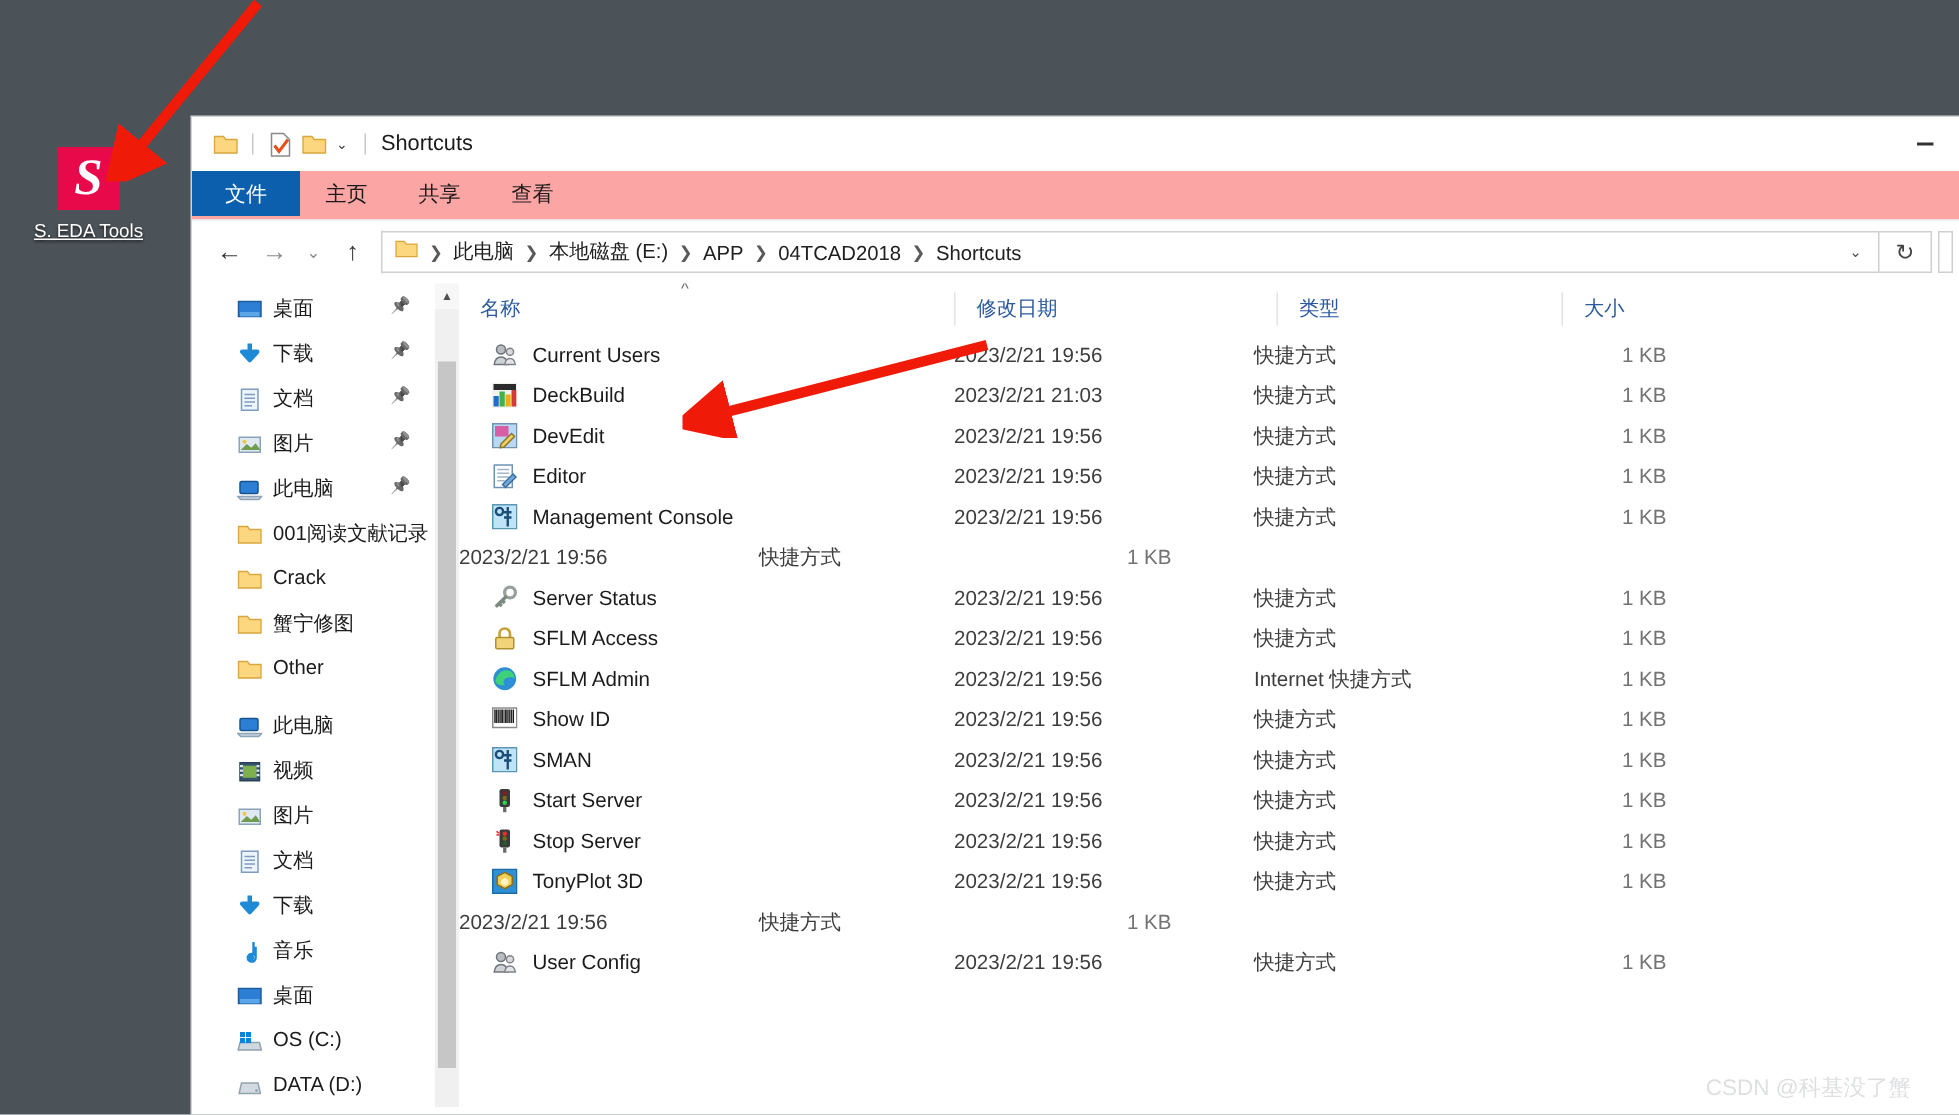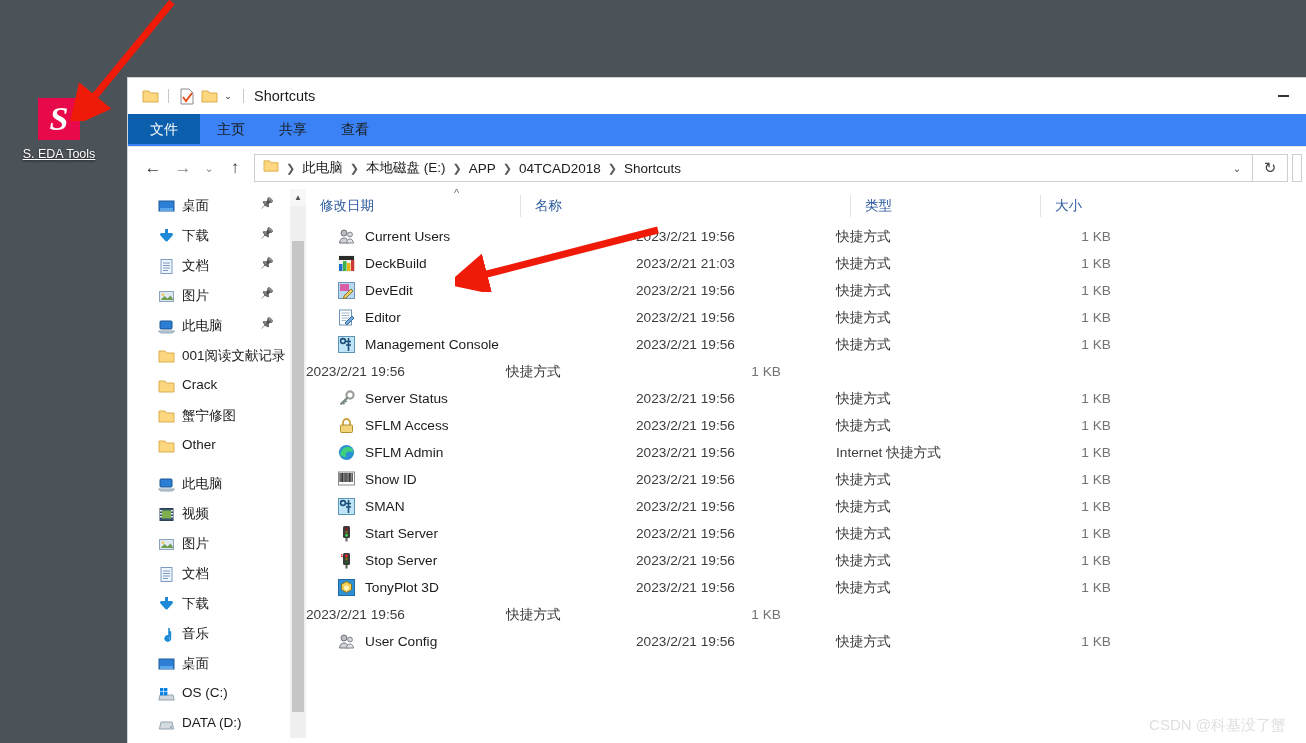--- a/index.html
+++ b/index.html
@@ -39,21 +39,21 @@
   .qat{display:flex;align-items:center;gap:0px;padding-left:11px;height:100%;}
   .qat .ic{width:22px;height:22px;display:flex;align-items:center;justify-content:center;}
   .qat .sep{width:1px;height:14px;background:#c8c8c8;margin:0 7px;}
   .qat .caret{font-size:9px;color:#333;width:16px;text-align:center;}
   .title-text{font-size:14.5px;color:#1b1b1b;margin-left:3px;}
   .win-btns{position:absolute;right:0;top:0;height:36px;display:flex;}
   .win-btns .b{width:46px;height:36px;display:flex;align-items:center;justify-content:center;}
   .win-btns .b .bar{width:11px;height:1.5px;background:#333;}
 
   
-  .ribbon{height:32px;display:flex;align-items:flex-start;border-bottom:1px solid #e4e4e4;background:#3b82f6;}
+  .ribbon{height:32px;display:flex;align-items:flex-start;border-bottom:1px solid #e4e4e4;background:#fca5a5;}
   .rtab{height:30px;line-height:30px;padding:0 17px;font-size:14px;color:#1b1b1b;}
   .rtab.file{background:#0b5fac;color:#fff;padding:0 22px;}
 
   
   .addrrow{height:42px;display:flex;align-items:center;padding:0 4px 0 10px;background:#fff;}
   .navbtn{width:30px;height:30px;display:flex;align-items:center;justify-content:center;
           color:#8a8a8a;font-size:17px;}
   .navbtn.on{color:#3a3a3a;}
   .addrbox{flex:1;height:26px;border:1px solid #cfcfcf;display:flex;align-items:center;
            padding:0 4px 0 8px;background:#fff;margin-left:4px;}
@@ -76,31 +76,31 @@
   .navitem .pin{position:absolute;right:32px;color:#8f8f8f;font-size:12px;transform:rotate(45deg);}
   .navgap{height:8px;}
 
   
   .listpane{flex:1;position:relative;overflow:hidden;}
   .colhdr{height:34px;display:flex;align-items:center;position:relative;}
   .colhdr .ch{font-size:13.5px;color:#2b5a9e;padding-left:14px;height:22px;line-height:22px;border-left:1px solid #e2e2e2;}
   .colhdr .ch:first-child{border-left:none;}
   .sortmark{position:absolute;left:148px;top:-2px;color:#6a6a6a;font-size:11px;}
   .row{height:27px;display:flex;align-items:center;font-size:13.7px;color:#1b1b1b;}
-  .c-name{width:330px;display:flex;align-items:center;padding-left:32px;box-sizing:border-box;}
+  .c-name{width:330px;display:flex;align-items:center;padding-left:22px;box-sizing:border-box;}
   .c-name .fico{width:17px;height:17px;margin-right:10px;flex:none;}
   .c-date{width:200px;color:#3d3d3d;}
   .c-type{width:175px;color:#3d3d3d;}
   .c-size{width:100px;text-align:right;color:#737373;}
 
   
   .arrow{position:absolute;pointer-events:none;}
 
   
-  #watermark{position:absolute;right:20px;bottom:8px;color:#d8dadc;font-size:15px;opacity:.85;}
+  #watermark{position:absolute;right:32px;bottom:8px;color:#d8dadc;font-size:15px;opacity:.85;}
 </style>
 </head>
 <body style="background: rgb(75, 82, 88);">
 
 <div id="desktop-icon">
   <div class="tile">S</div>
   <div class="label">S. EDA Tools</div>
 </div>
 
 <div id="explorer">
@@ -349,22 +349,22 @@
         </div>
 
       <div class="navscroll">
         <div class="upa">▲</div>
         <div class="thumb"></div>
       </div>
     </div>
 
     <div class="listpane">
       <div class="colhdr">
+        <div class="ch c-name" style="display:block;line-height:22px">名称</div>
         <div class="ch c-date">修改日期</div>
-        <div class="ch c-name" style="display:block;line-height:22px">名称</div>
         <div class="ch c-type">类型</div>
         <div class="ch c-size" style="text-align:left">大小</div>
         <span class="sortmark">^</span>
       </div>
       <div id="rows">
           <div class="row">
             <div class="c-name">
               <span class="fico"><svg width="17" height="17" viewBox="0 0 17 17">
                   <circle cx="6" cy="5" r="3" fill="#b9bcc0" stroke="#70747a"></circle>
                   <path d="M1.5 15c.4-3.4 2.2-5 4.5-5s4.1 1.6 4.5 5z" fill="#cfd2d6" stroke="#70747a"></path>

